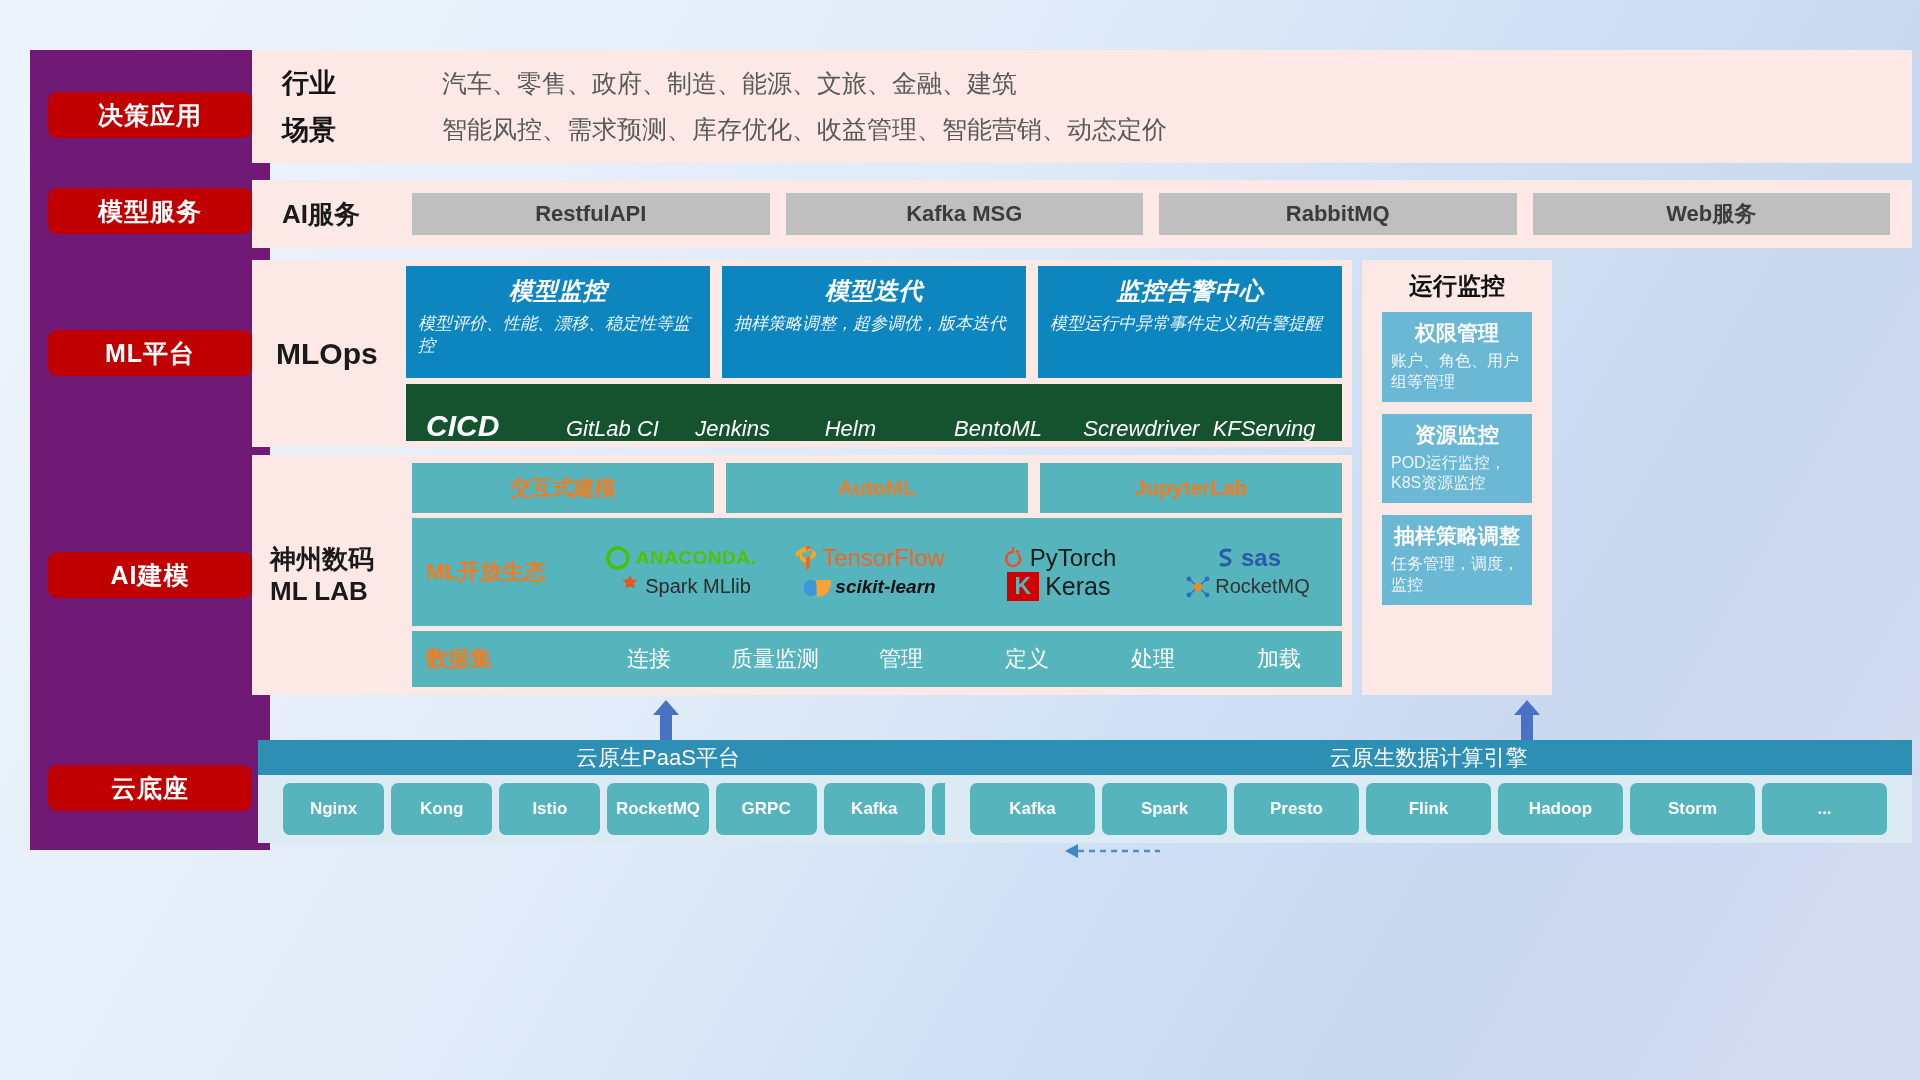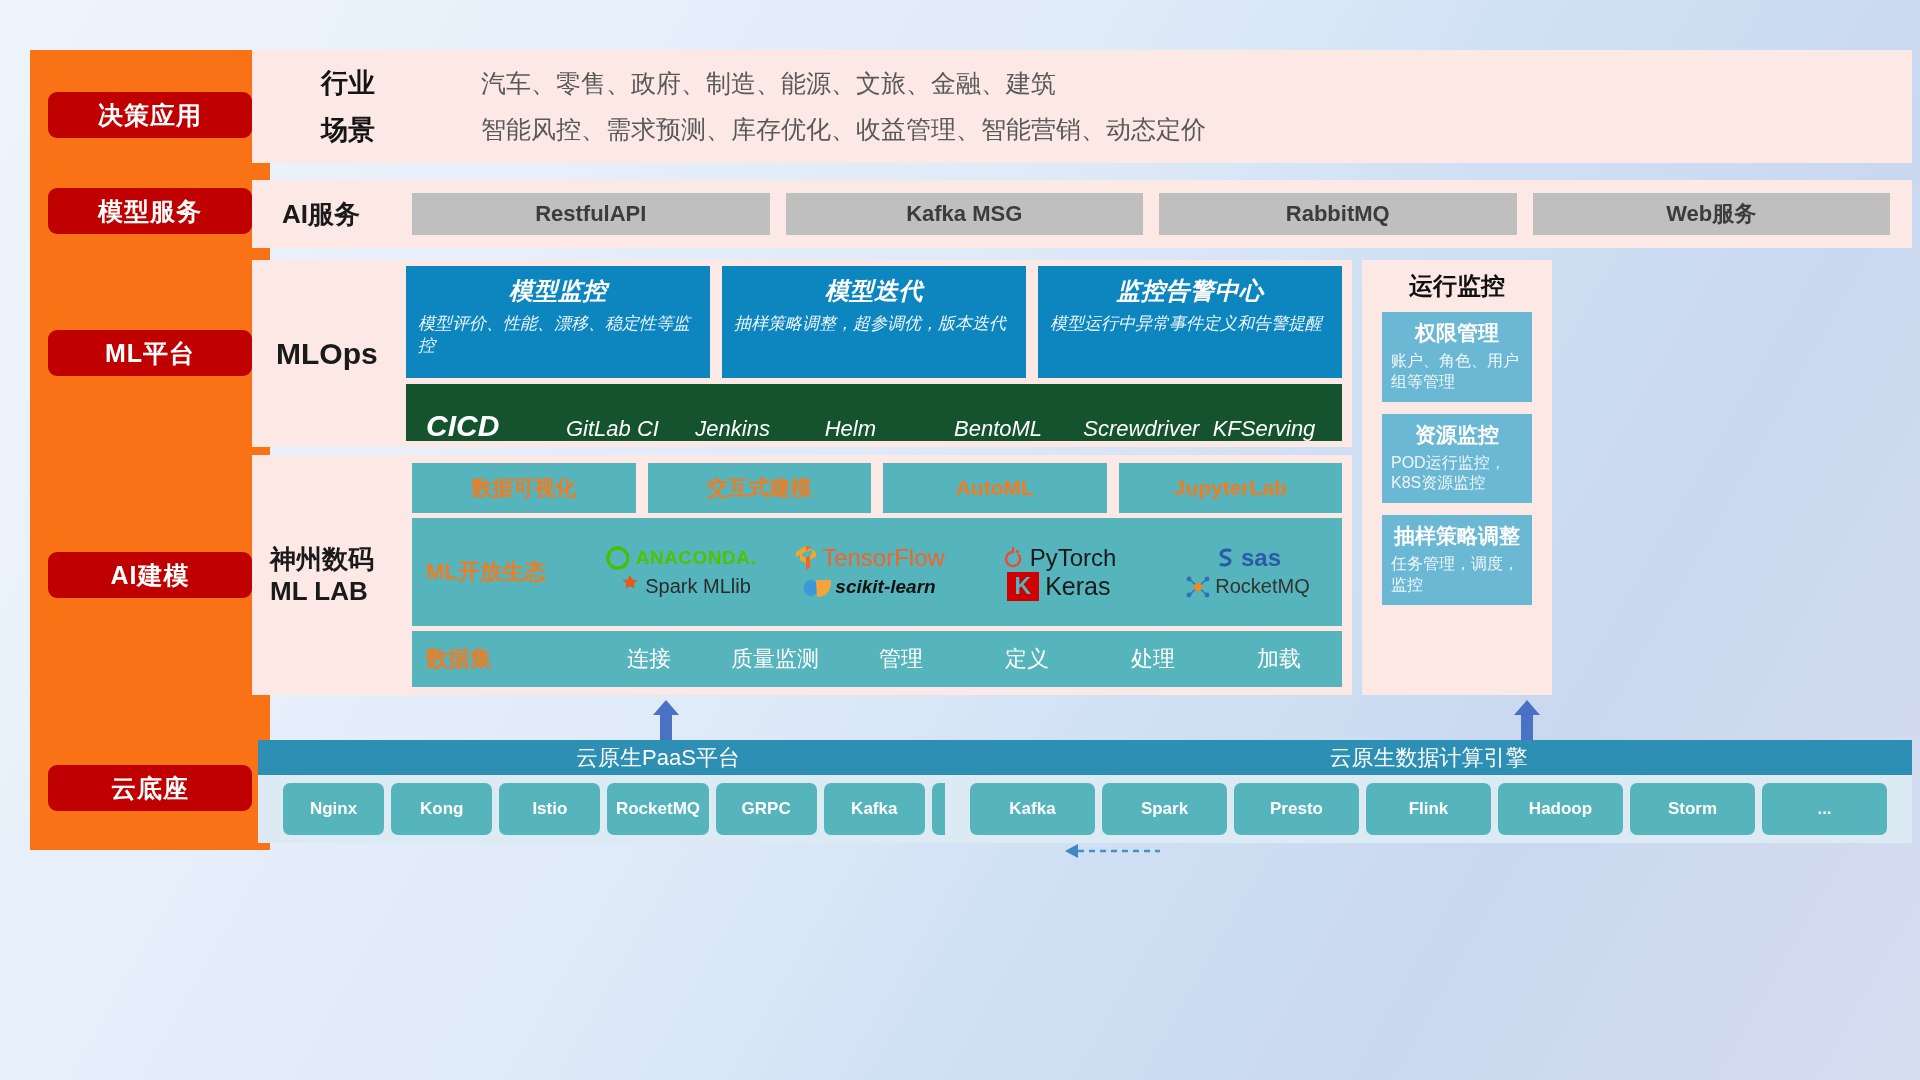--- a/index.html
+++ b/index.html
@@ -9,42 +9,42 @@
     overflow: hidden;
   }
   body {
     background: linear-gradient(120deg,#eef4fb 0%,#e6effa 25%,#dfeaf8 45%,#cfe0f4 62%,#c9d8ef 78%,#d6dcf0 100%);
     position: relative;
   }
   
   #left-rail {
     position: absolute; left: 30px; top: 50px;
     width: 240px; height: 800px;
-    background: #f97316;
+    background: #701a75;
   }
   .rail-chip {
     position: absolute; left: 18px; width: 204px; height: 46px;
     background: #c00000; border-radius: 9px;
     color: #fff; font-weight: bold; font-size: 25px;
     display: flex; align-items: center; justify-content: center;
     letter-spacing: 1px;
   }
   
   .band {
     position: absolute;
     background: #fce9e6;
   }
   .row-label {
     font-weight: bold; color: #1a1a1a;
     font-size: 26px; line-height: 1.25;
   }
   
   #band-industry { left: 252px; top: 50px; width: 1660px; height: 113px; }
   .ind-grid { display: grid; grid-template-columns: 160px 1fr; row-gap: 0;
-              align-items: center; height: 100%; padding: 10px 0 10px 30px; margin-left: 39px; }
+              align-items: center; height: 100%; padding: 10px 0 10px 30px; }
   .ind-key { font-weight: bold; font-size: 27px; color: #151515; }
   .ind-val { font-size: 25px; color: #595959; }
 
   
   #band-aisvc { left: 252px; top: 180px; width: 1660px; height: 68px;
                 display: flex; align-items: center; padding: 0 22px 0 30px; gap: 0; }
   #band-aisvc .row-label { width: 130px; flex: none; }
   .aisvc-items { flex: 1; display: flex; justify-content: space-between; gap: 16px; }
   .aisvc-chip {
     background: #bfbfbf; color: #3c3c3c; font-weight: bold; font-size: 22px;
@@ -184,21 +184,20 @@
   </div>
 </div>
 
 <div class="band" id="band-model">
   <div class="row-label">
     <div>神州数码</div>
     <div>ML LAB</div>
   </div>
   <div class="model-right">
     <div class="model-tabs">
-      <div class="model-tab">数据可视化</div>
       <div class="model-tab">交互式建模</div>
       <div class="model-tab">AutoML</div>
       <div class="model-tab">JupyterLab</div>
     </div>
 
     <div class="eco-row">
       <div class="eco-label">ML开放生态</div>
       <div class="eco-logos">
 
         <div style="display:flex;align-items:center;gap:5px;">

